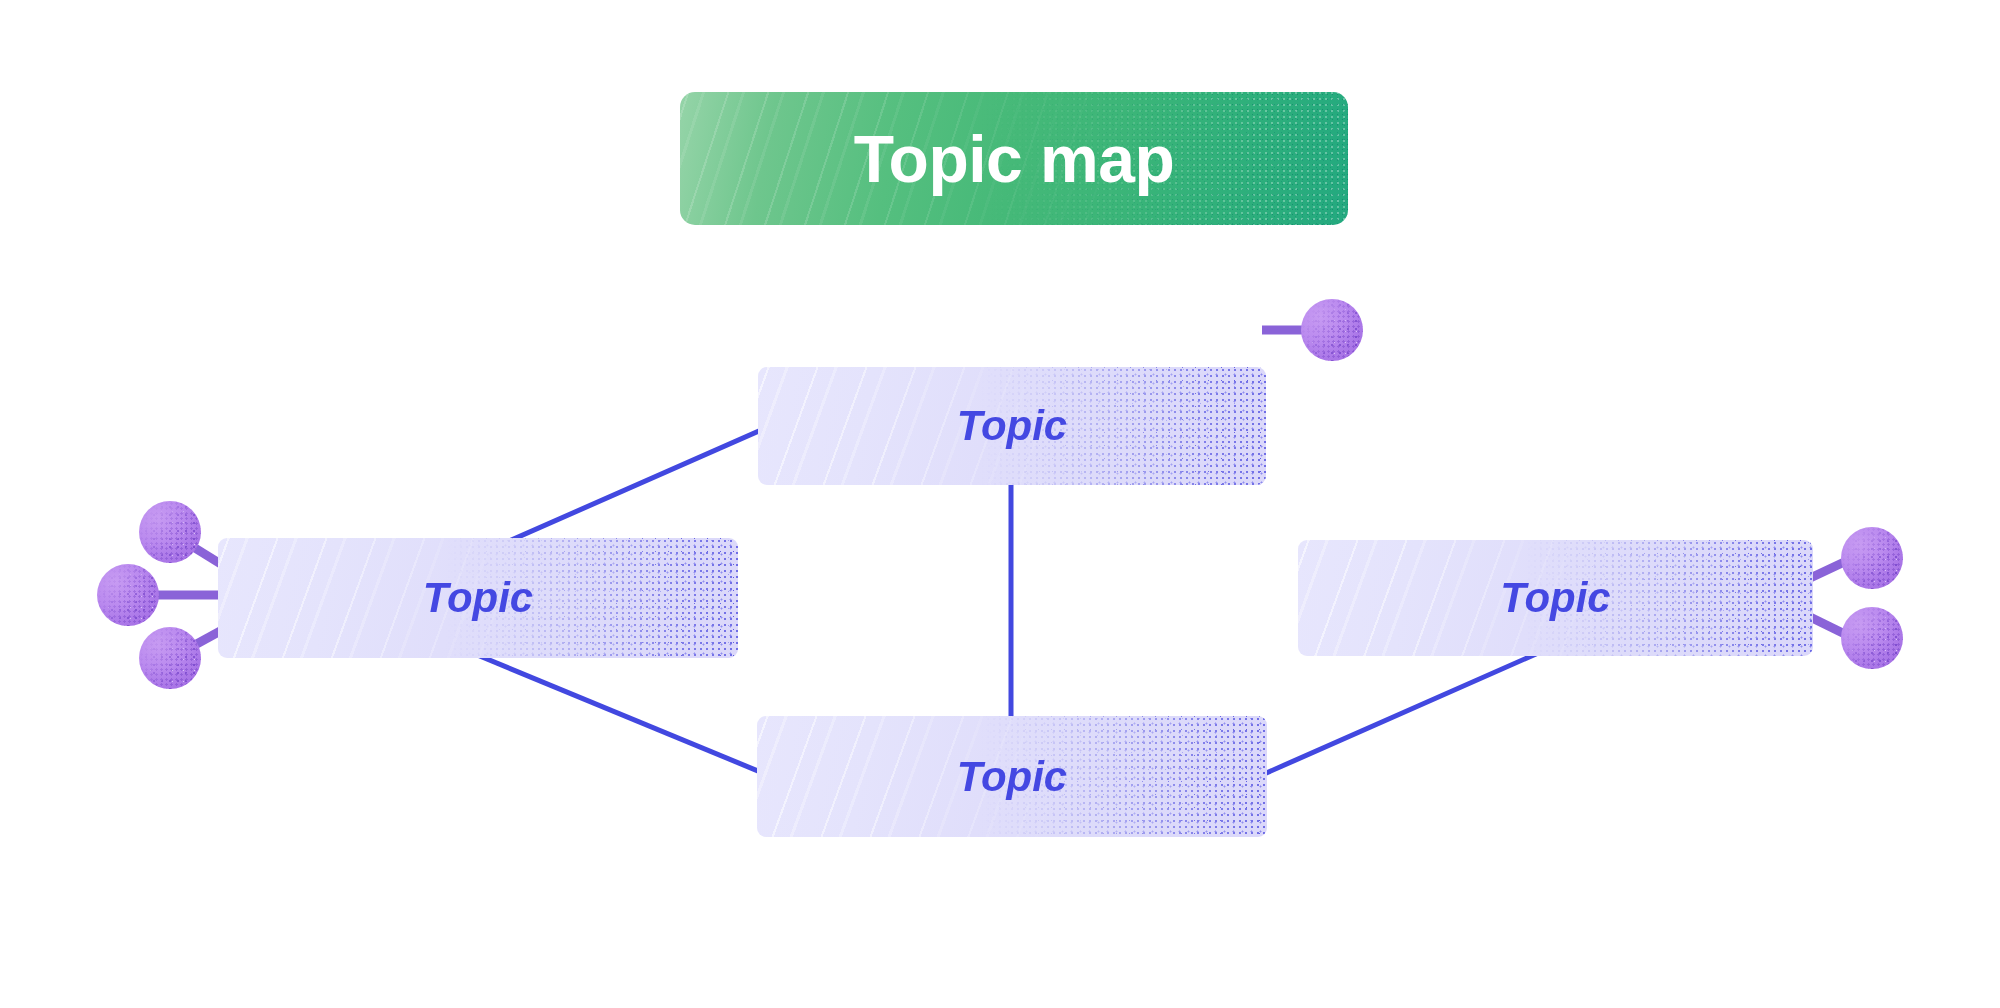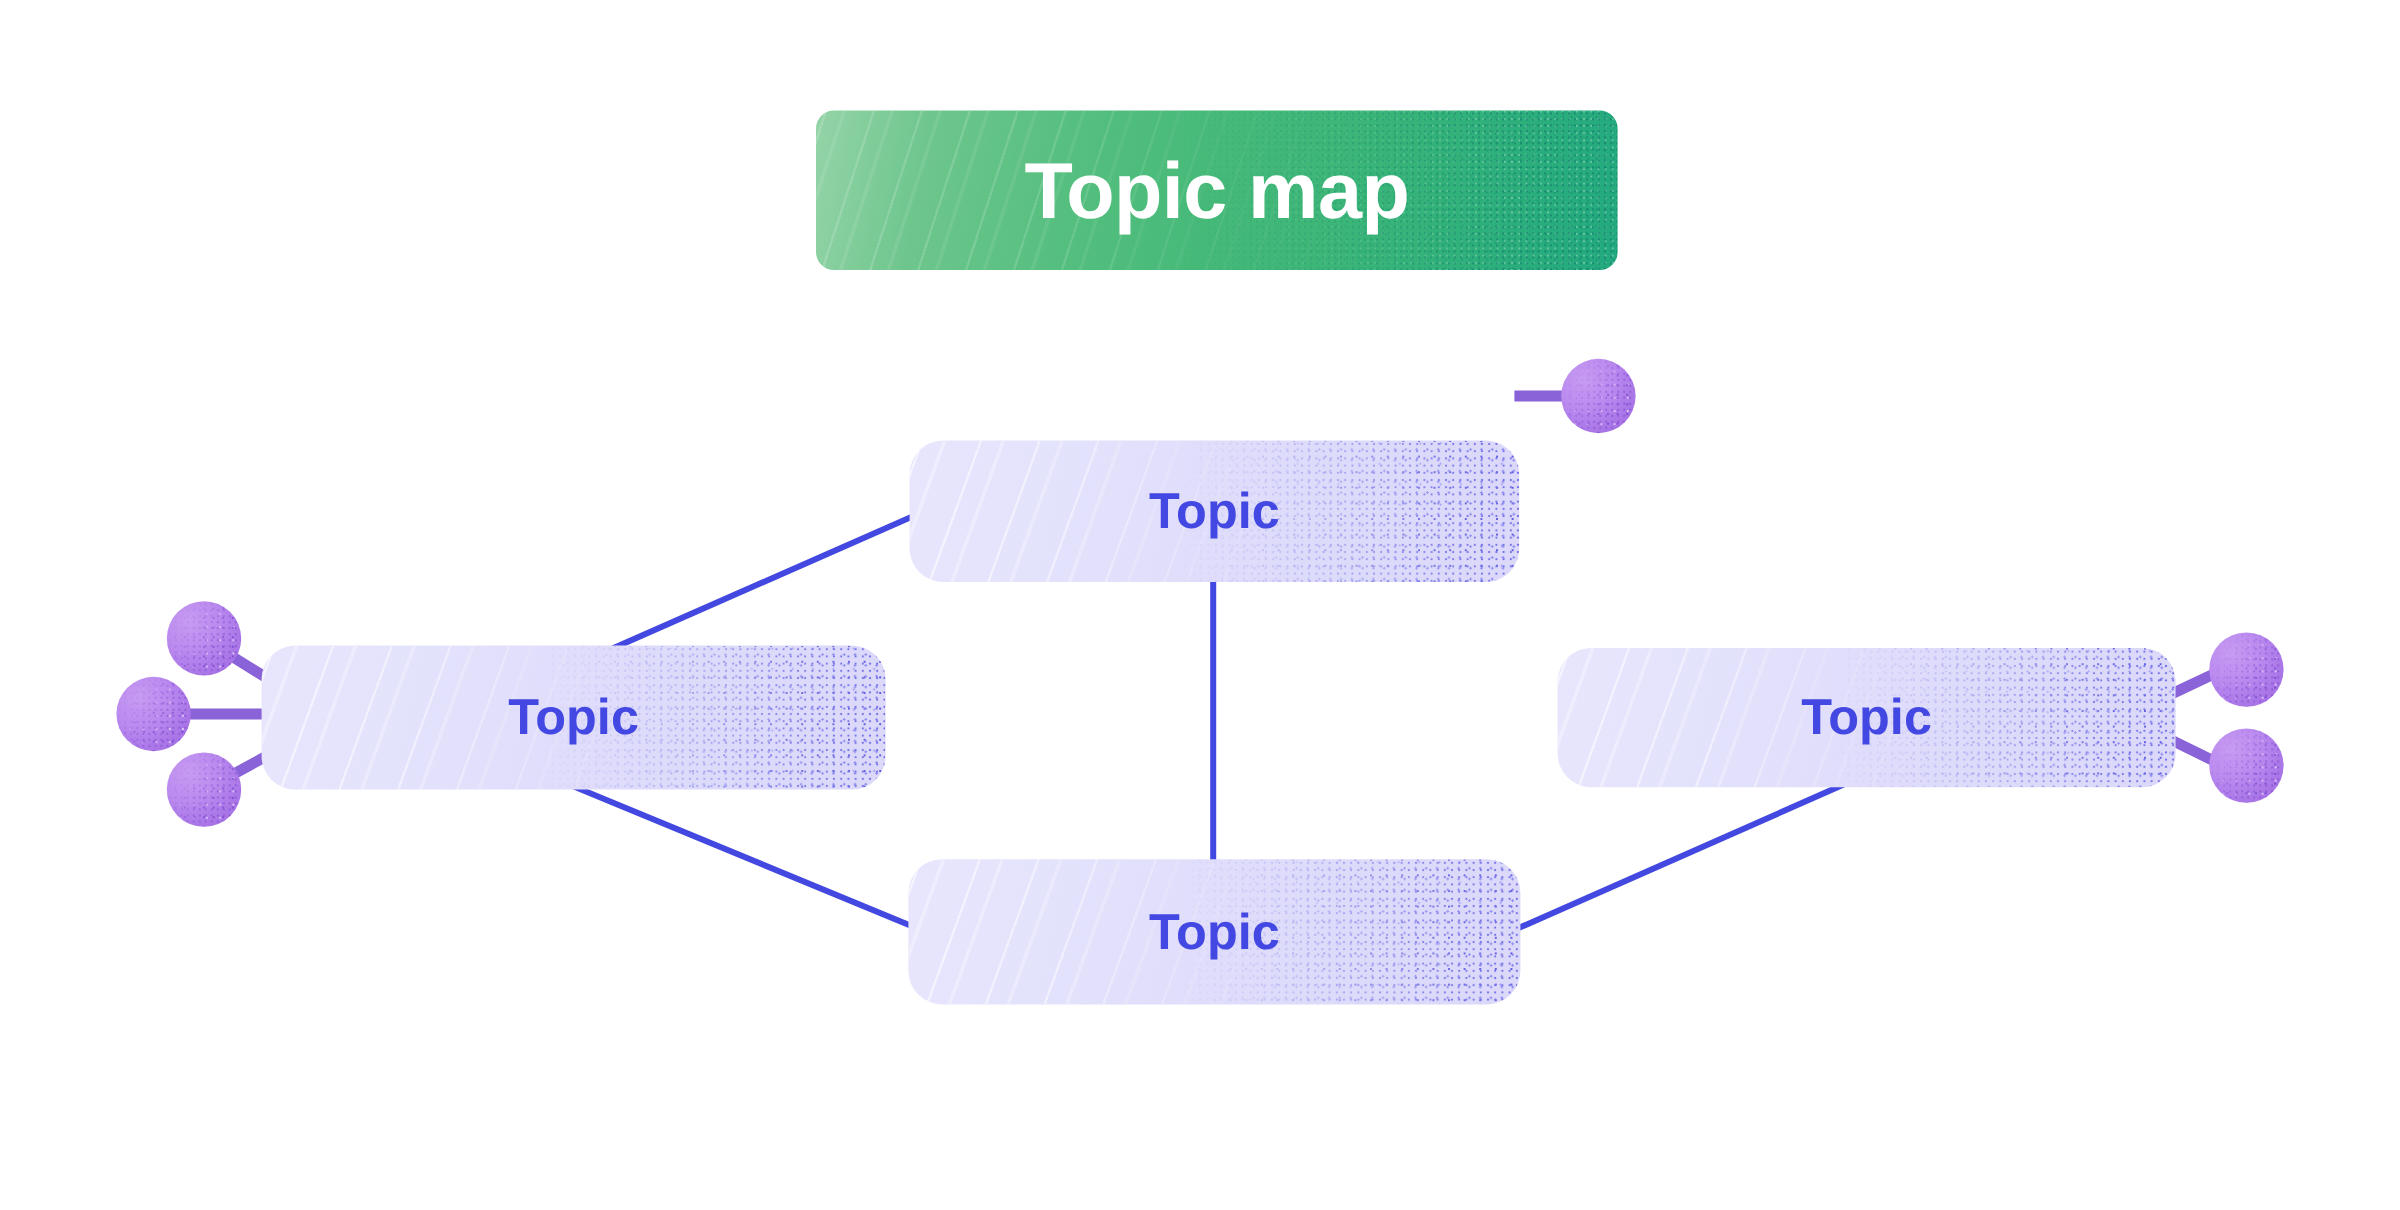--- a/index.html
+++ b/index.html
@@ -86,32 +86,33 @@
     font-weight: bold;
     letter-spacing: -0.5px;
     line-height: 1;
     white-space: nowrap;
     user-select: none;
   }
 
   
   .node {
     position: absolute;
-    border-radius: 28px;
+    border-radius: 9px;
     overflow: hidden;
     background: linear-gradient(102deg,
                 #e7e6fd 0%,
                 #e4e3fc 22%,
                 #e0defb 45%,
                 #dddbfa 68%,
                 #dbd8fa 100%);
     display: flex;
     align-items: center;
     justify-content: center;
     z-index: 5;
+    font-style: italic;
   }
   .node .sheen {
     position: absolute;
     left: 0; top: 0; right: 0; bottom: 0;
     background:
       repeating-linear-gradient(110deg,
         rgba(255,255,255,0.00) 0px,
         rgba(255,255,255,0.00) 9px,
         rgba(255,255,255,0.55) 9px,
         rgba(255,255,255,0.55) 11px,

